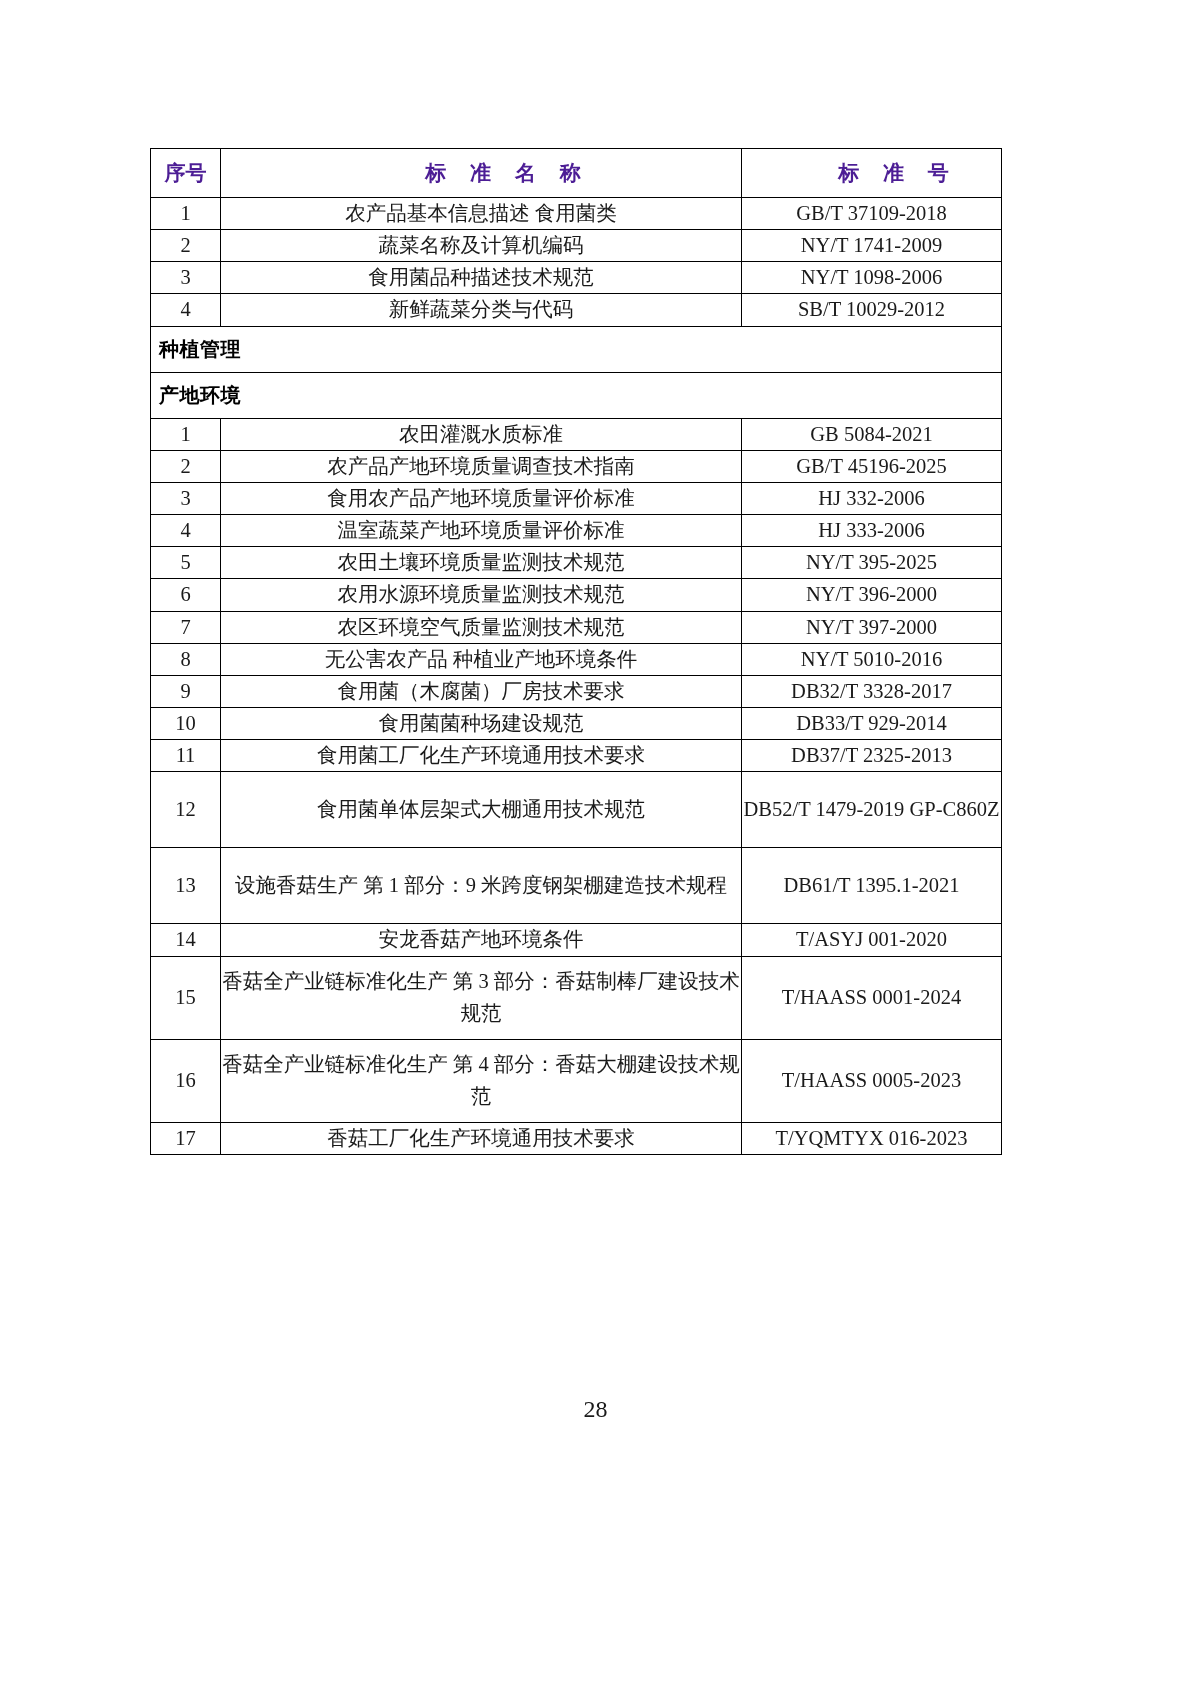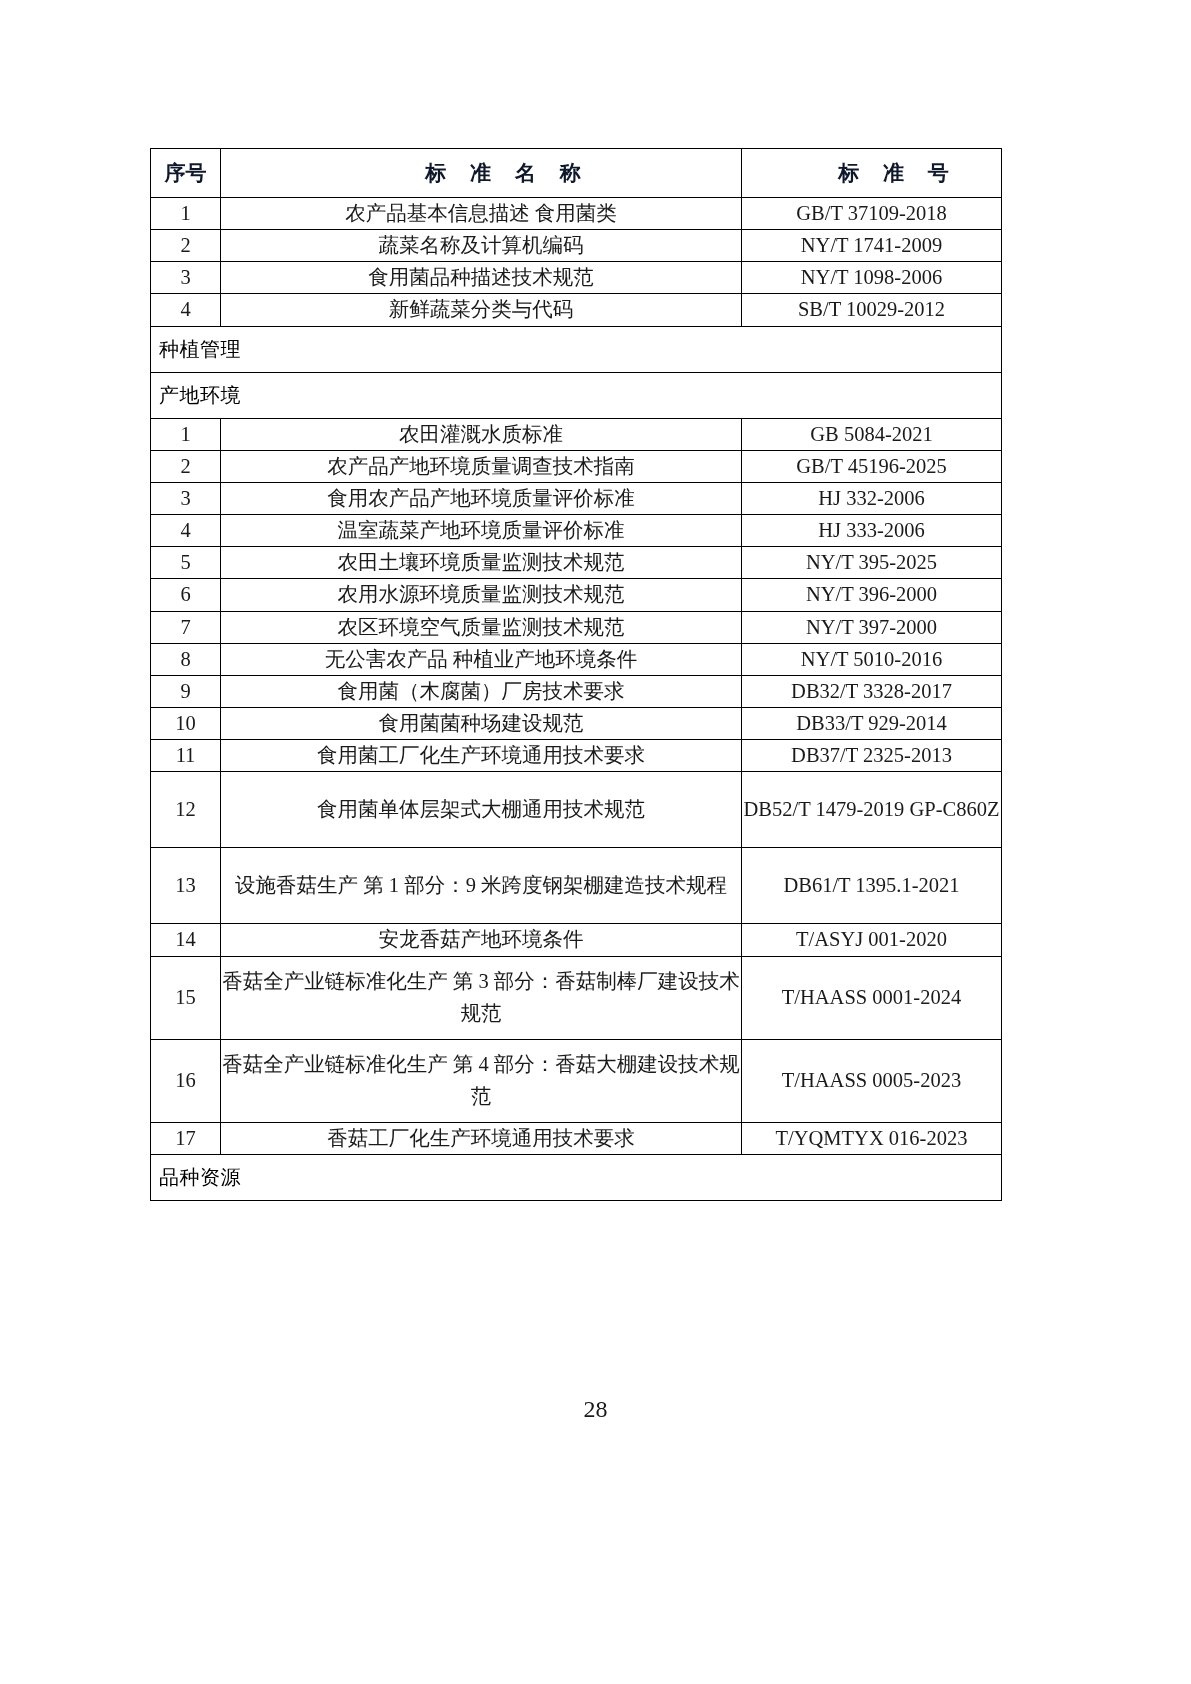--- a/index.html
+++ b/index.html
@@ -42,21 +42,21 @@
   col.c-no    { width: 70px; }
   col.c-name  { width: 521px; }
   col.c-code  { width: 260px; }
 
   
   tr.head-row td {
     height: 48px;
     font-family: "Liberation Sans", "DejaVu Sans", sans-serif;
     font-weight: bold;
     font-size: 21px;
-    color: #0f172a;
+    color: #4c1d95;
     text-align: center;
   }
   tr.head-row td.h-no {
     letter-spacing: 0px;
   }
   tr.head-row td.h-name,
   tr.head-row td.h-code {
     letter-spacing: 9px;
     text-indent: 9px;
     padding-left: 44px;
@@ -82,21 +82,21 @@
     padding: 8px 10px 8px 13px;
   }
   tr.h1 td { height: 29px; }
   tr.h2 td { height: 75px; }
   tr.h3 td { height: 82px; }
 
   
   tr.section-row td {
     height: 45px;
     font-family: "Liberation Sans", "DejaVu Sans", sans-serif;
-    font-weight: normal;
+    font-weight: bold;
     font-size: 20px;
     color: #000;
     text-align: left;
     padding: 0 16px 0 8px;
     letter-spacing: 0.5px;
   }
 
   .page-number {
     position: absolute;
     left: 0;
@@ -232,22 +232,19 @@
           <tr class="data-row h3">
             <td class="cell-no">16</td>
             <td class="cell-name">香菇全产业链标准化生产  第 4 部分：香菇大棚建设技术规范</td>
             <td class="cell-code">T/HAASS 0005-2023</td>
           </tr>
           <tr class="data-row h1">
             <td class="cell-no">17</td>
             <td class="cell-name">香菇工厂化生产环境通用技术要求</td>
             <td class="cell-code">T/YQMTYX 016-2023</td>
           </tr>
-          <tr class="section-row">
-            <td colspan="3">品种资源</td>
-          </tr>
         </tbody>
     </table>
   </div>
 
   <div class="page-number">28</div>
 
 </div>
 
 </body></html>

